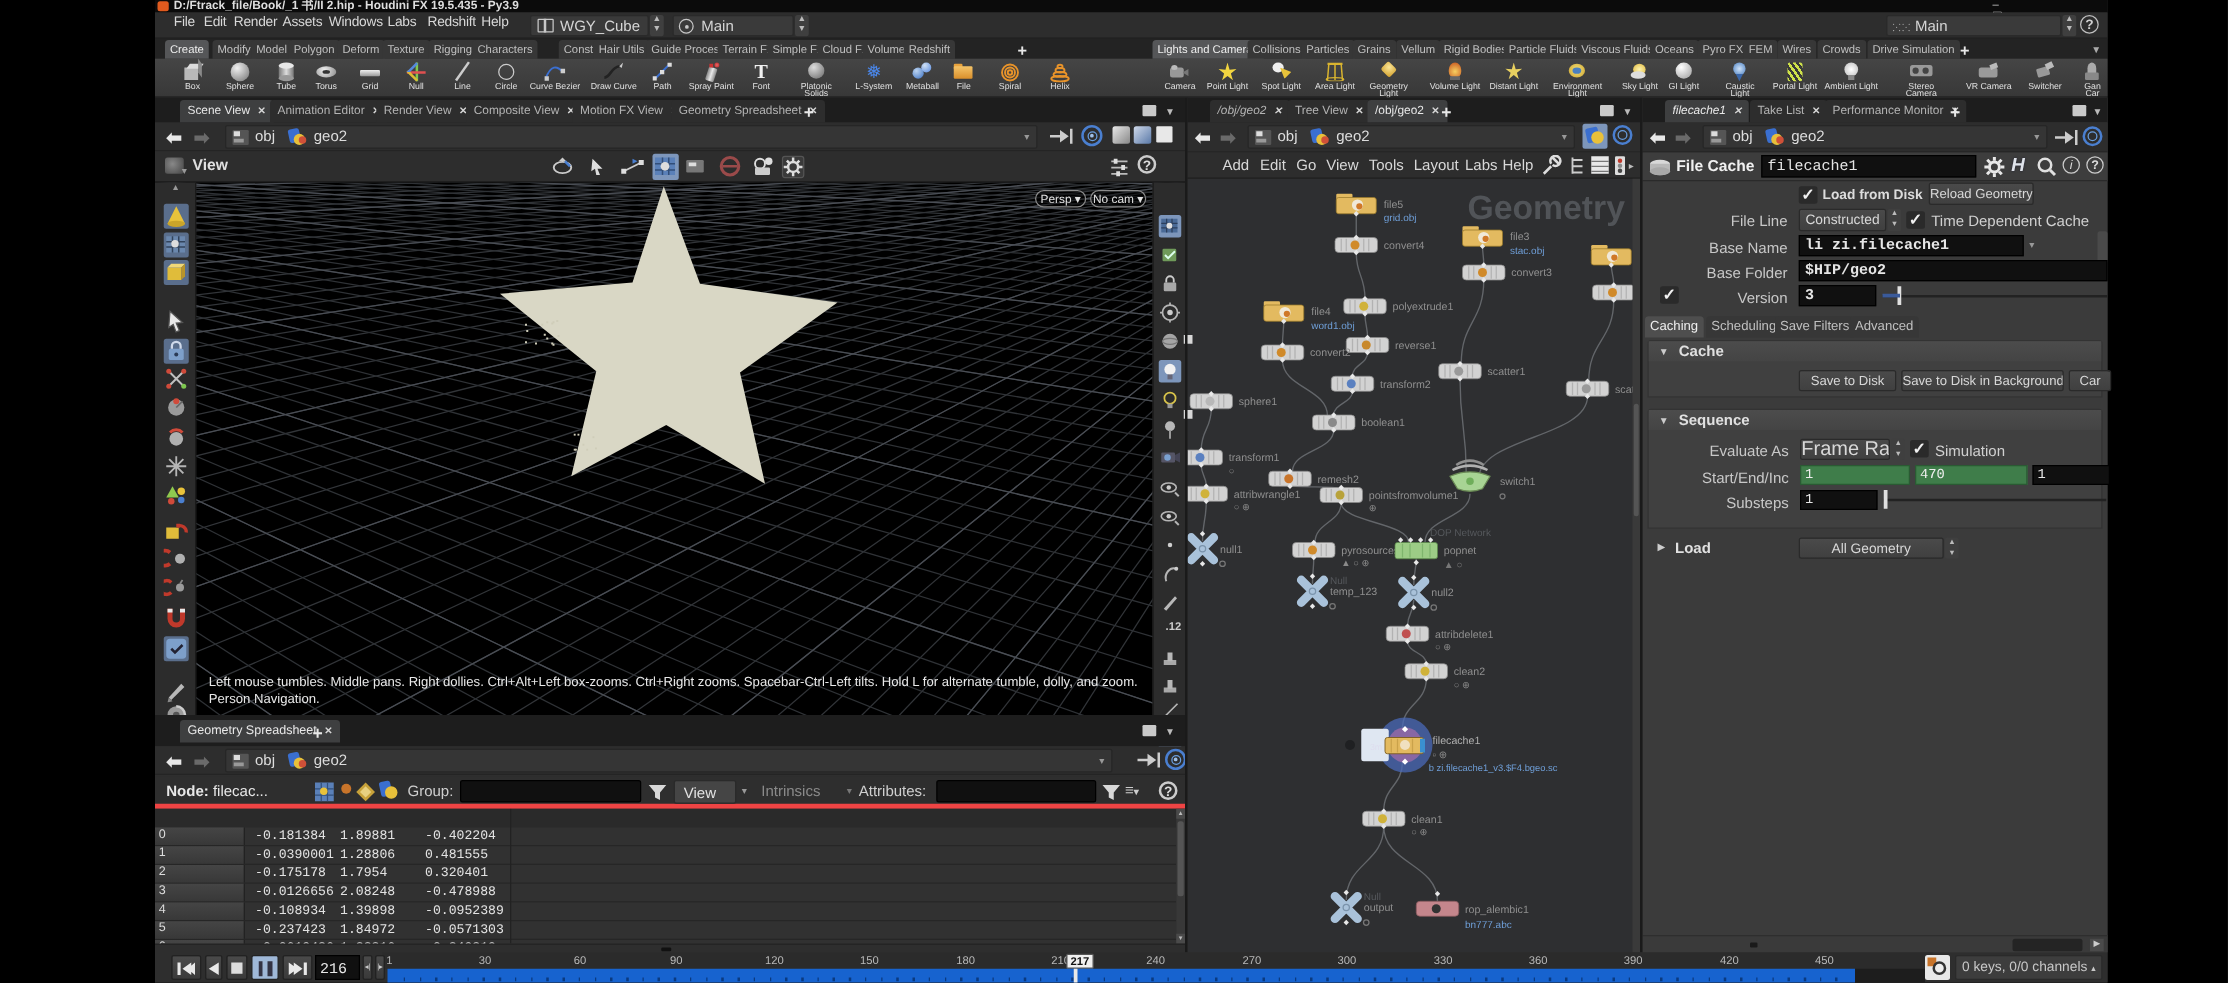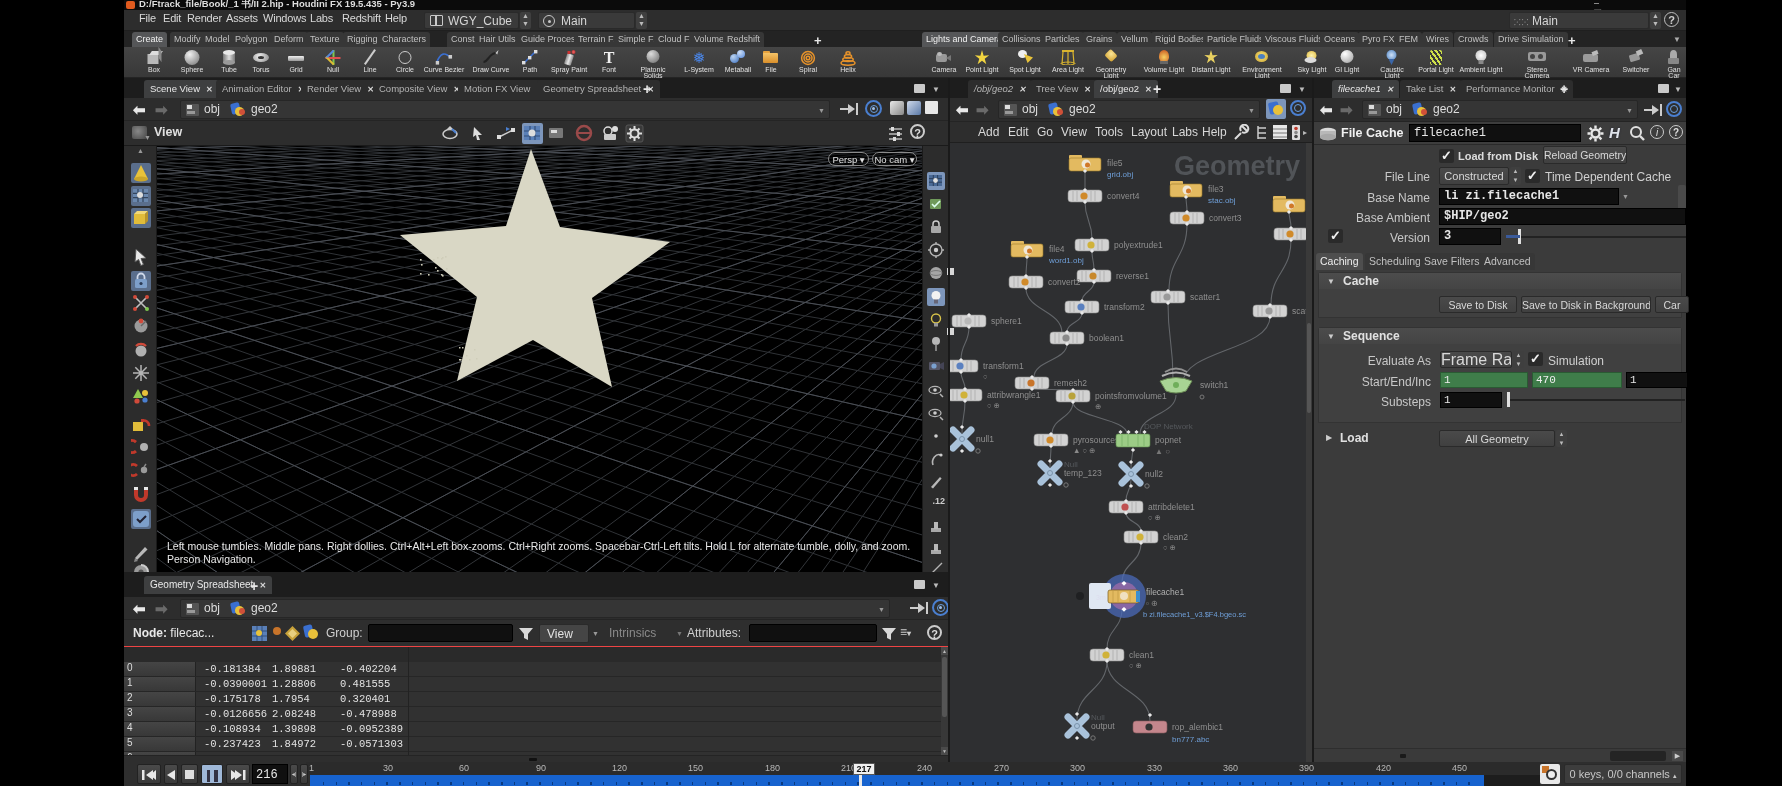--- a/index.html
+++ b/index.html
@@ -840,21 +840,21 @@
       <div class="abs" style="left:786px;top:4px;width:18px;height:14px;">
         <div class="abs" style="left:0;top:6px;width:10px;height:2px;background:#ccc;"></div>
         <div class="abs" style="left:8px;top:2px;width:0;height:0;border-left:7px solid #ccc;border-top:5px solid transparent;border-bottom:5px solid transparent;"></div>
         <div class="abs" style="left:16px;top:1px;width:2px;height:12px;background:#ccc;"></div>
       </div>
       <div class="abs" style="left:808px;top:2px;width:17px;height:17px;border:2px solid #4a7fd0;border-radius:50%;">
         <div class="abs" style="left:2.5px;top:2.5px;width:8px;height:8px;border:1.5px solid #6a9fe0;border-radius:50%;"></div>
         <div class="abs" style="left:5px;top:5px;width:3px;height:3px;background:#9fc0e8;border-radius:50%;"></div>
       </div>
     </div>
-    <div class="abs" style="left:0;top:621px;width:824px;height:26px;background:#2e2e2e;border-bottom:1px solid #ef4444;padding-left:11px;">
+    <div class="abs" style="left:0;top:621px;width:824px;height:26px;background:#2e2e2e;border-bottom:4px solid #ef4444;padding-left:11px;">
       <div class="abs" style="left:9px;top:5px;color:#e8e8e8;font-size:12px;"><b>Node:</b> filecac...</div>
       <svg class="abs" style="left:127px;top:4px;" width="17" height="17">
         <rect x="1" y="1" width="15" height="15" fill="#5a80b8"></rect>
         <path d="M1 6 h15 M1 11 h15 M6 1 v15 M11 1 v15" stroke="#32507c"></path>
         <circle cx="8" cy="8" r="3" fill="#e8c23a"></circle>
       </svg>
       <div class="abs" style="left:149px;top:6px;width:8px;height:8px;border-radius:50%;background:#c8742a;"></div>
       <svg class="abs" style="left:160px;top:4px;" width="17" height="17">
         <path d="M8.5 1 L16 8.5 L8.5 16 L1 8.5 Z" fill="#c8a23a"></path>
         <path d="M8.5 4 L13 8.5 L8.5 13 L4 8.5 Z" fill="#e8d080"></path>
@@ -1372,21 +1372,21 @@
         <div class="btn" style="left:229px;top:1px;width:84px;height:18px;line-height:17px;font-size:10.5px;">Reload Geometry</div>
         <div class="lbl" style="left:0;top:25px;width:116px;">File Line</div>
         <div class="btn" style="left:125px;top:22px;width:70px;height:18px;line-height:17px;font-size:11px;">Constructed</div>
         <div class="spin" style="left:196px;top:22px;height:18px;font-size:6px;text-align:center;line-height:9px;">▲<br>▼</div>
         <div class="chk" style="left:211px;top:24px;">✓</div>
         <div class="abs" style="left:231px;top:25px;color:#d0d0d0;font-size:12px;">Time Dependent Cache</div>
         <div class="lbl" style="left:0;top:46px;width:116px;">Base Name</div>
         <div class="abs dk mono" style="left:125px;top:43px;width:180px;height:17px;border:1px solid #000;font-size:12px;font-weight:bold;padding:0 4px;">li zi.filecache1</div>
         <div class="abs" style="left:308px;top:48px;color:#999;font-size:7px;">▼</div>
         <div class="abs" style="left:364px;top:40px;width:8px;height:26px;background:#4a4a4a;border-radius:2px;"></div>
-        <div class="lbl" style="left:0;top:66px;width:116px;">Base Ambient</div>
+        <div class="lbl" style="left:0;top:66px;width:116px;">Base Folder</div>
         <div class="abs dk mono" style="left:125px;top:63px;width:247px;height:17px;border:1px solid #000;font-size:12px;font-weight:bold;padding:0 4px;">$HIP/geo2</div>
         <div class="chk" style="left:14px;top:84px;">✓</div>
         <div class="lbl" style="left:0;top:86px;width:116px;">Version</div>
         <div class="abs dk mono" style="left:125px;top:83px;width:62px;height:17px;border:1px solid #000;font-size:12px;font-weight:bold;padding:0 4px;">3</div>
         <div class="abs" style="left:192px;top:84px;width:180px;height:15px;">
           <div class="abs" style="left:0;top:7px;width:180px;height:1.5px;background:#222;"></div>
           <div class="abs" style="left:12px;top:0;width:3px;height:15px;background:#e0e0e0;"></div>
           <div class="abs" style="left:0;top:6px;width:14px;height:3px;background:#3a5a9a;"></div>
         </div>
         <div class="abs" style="left:0;top:107px;width:372px;height:18px;">

